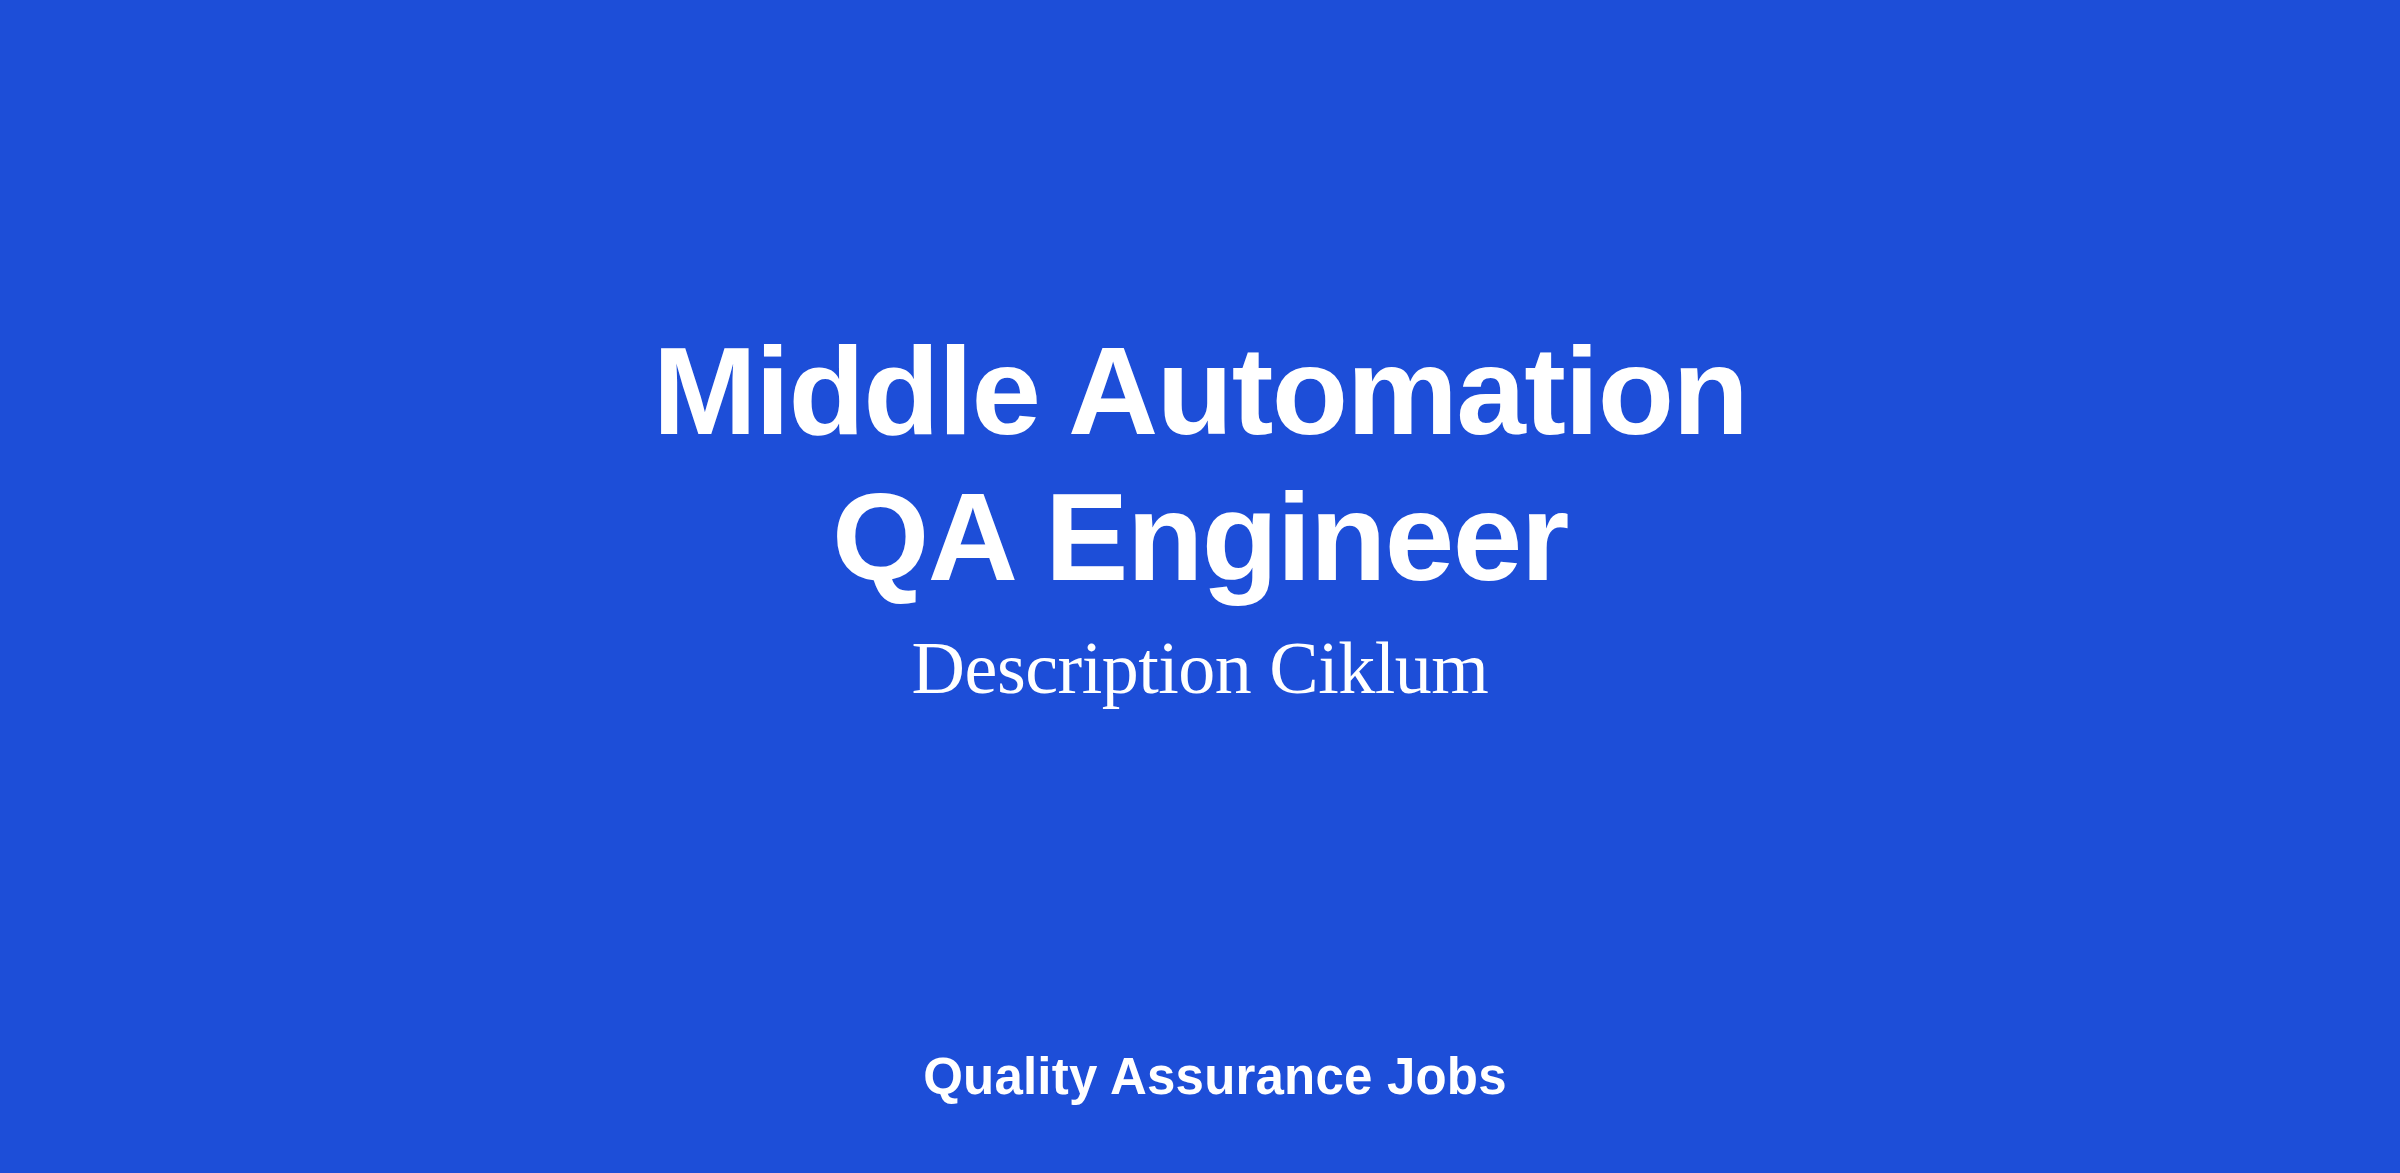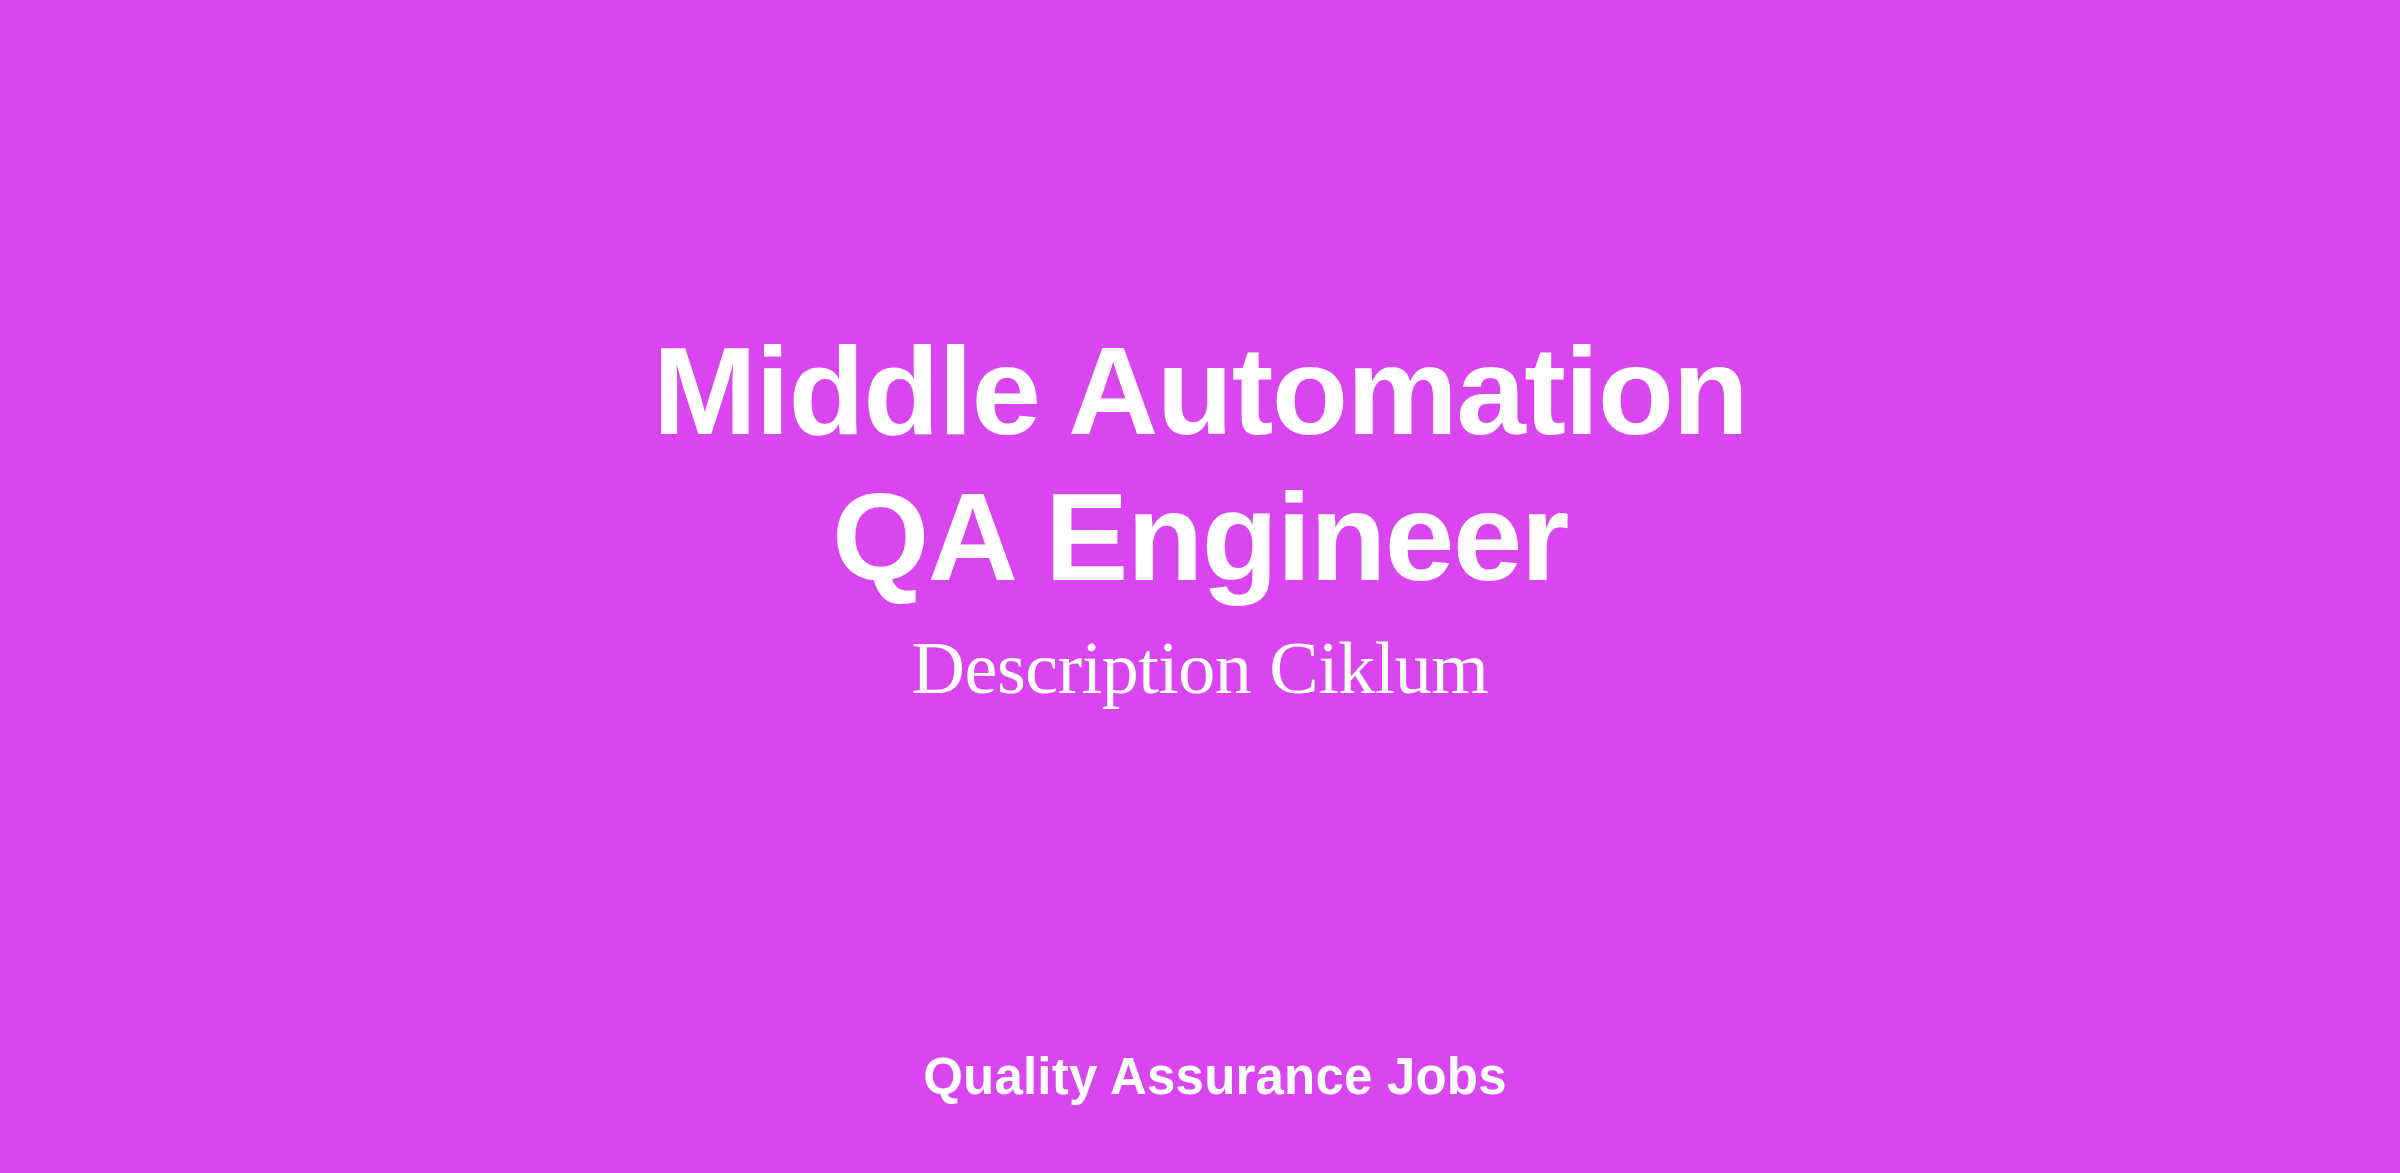--- a/index.html
+++ b/index.html
@@ -14,21 +14,21 @@
     overflow: hidden;
     font-family: "Liberation Sans", "DejaVu Sans", sans-serif;
     -webkit-font-smoothing: antialiased;
   }
 
   .card {
     position: relative;
     box-sizing: border-box;
     width: 2400px;
     height: 1173px;
-    background: #d946ef;
+    background: #1d4ed8;
     display: flex;
     flex-direction: column;
     align-items: center;
   }
 
   
   .headline-block {
     position: absolute;
     top: 0;
     left: 0;

